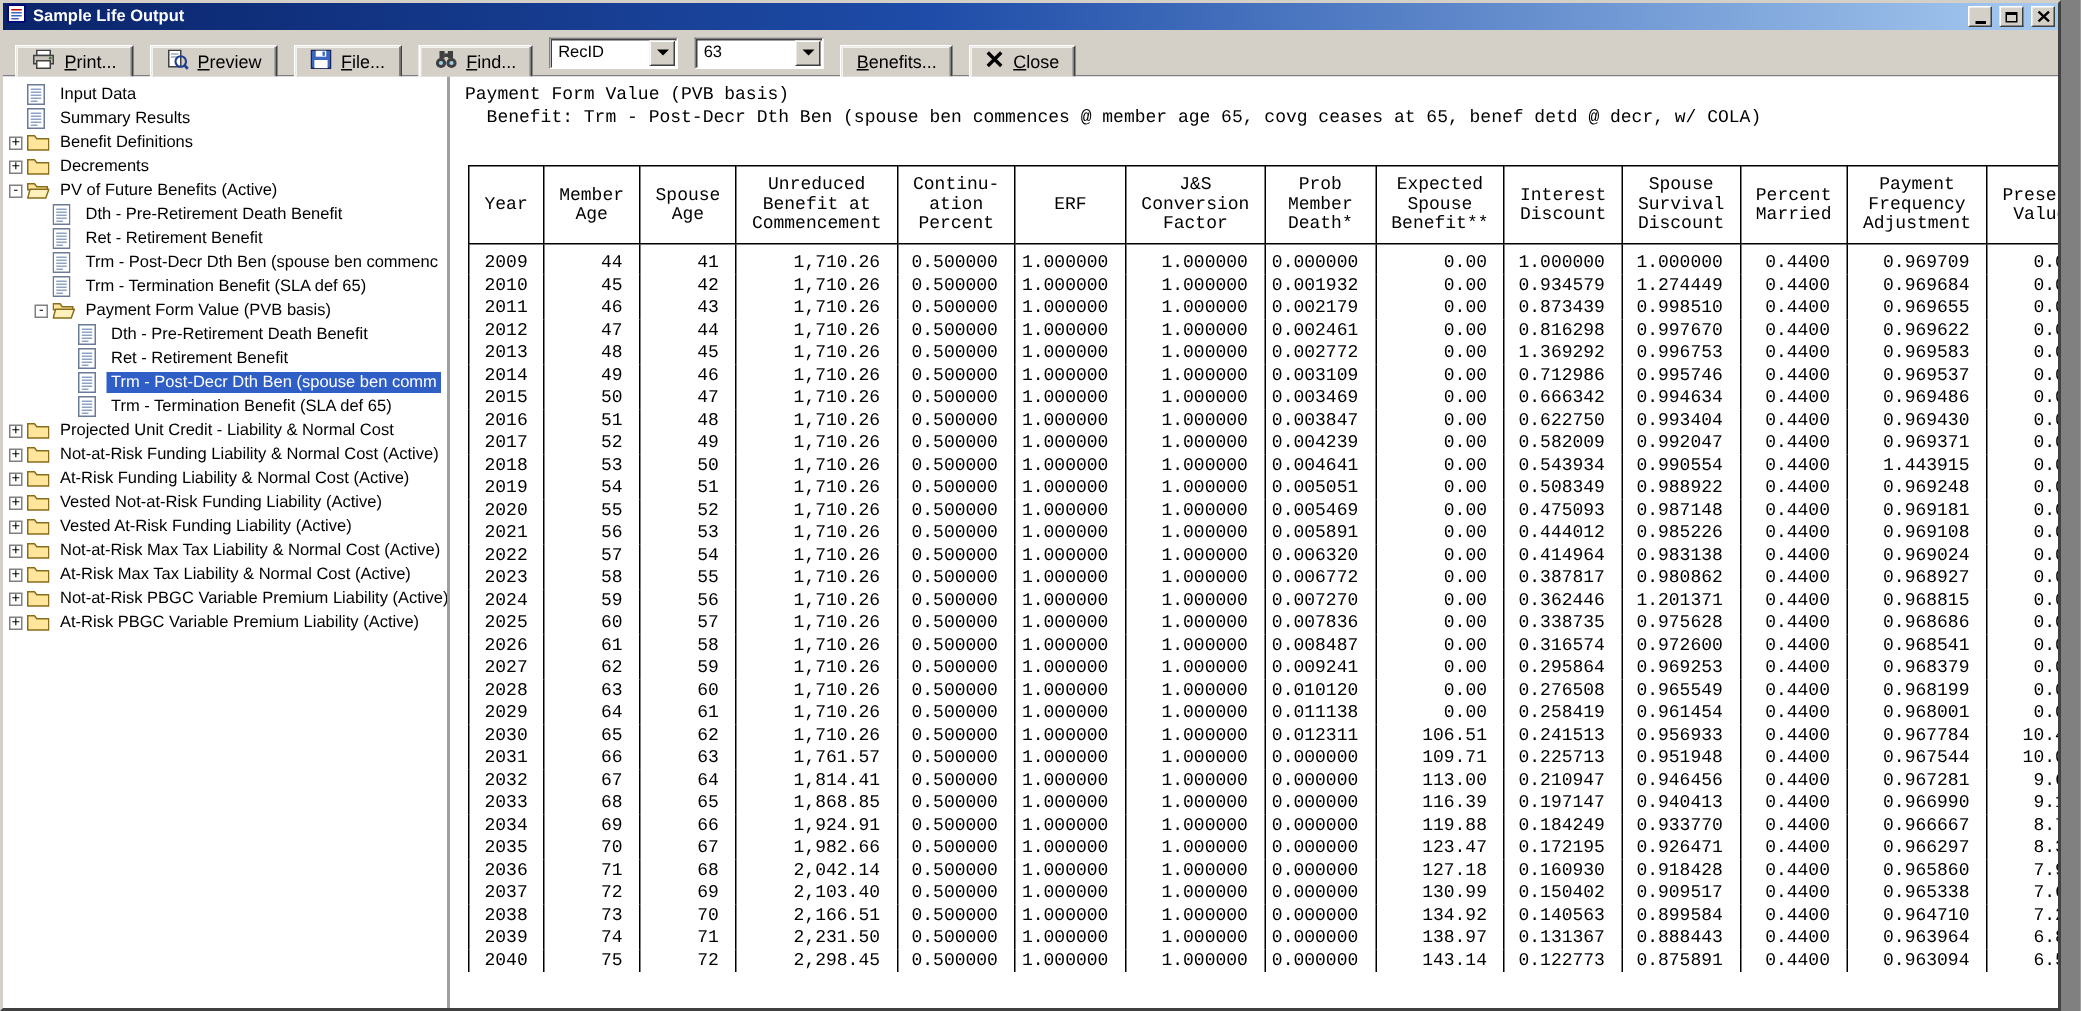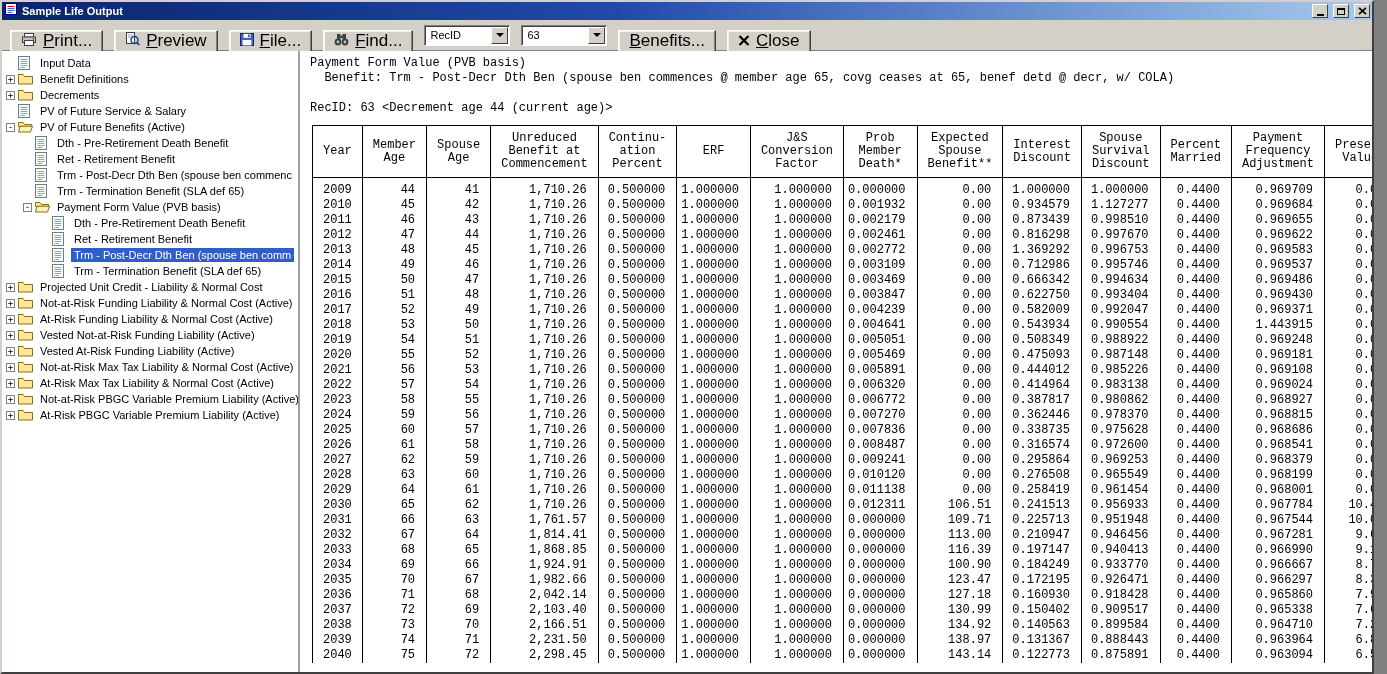--- a/index.html
+++ b/index.html
@@ -29,21 +29,21 @@
   .toolbar {
     height:31px; flex:0 0 31px; background:var(--toolbar-bg,#D4D0C8);
     display:flex; align-items:center; gap:11px; padding:0 8px;
     border-bottom:1px solid #808080;
   }
   .tool-btn {
     height:23px; background:var(--toolbar-bg,#D4D0C8);
     border:1px solid; border-color:#fff #404040 #404040 #fff;
     box-shadow:inset -1px -1px 0 #808080, inset 1px 1px 0 #f4f3ef;
     display:flex; align-items:center; gap:6px; padding:4px 10px;
-    font-size:17px; white-space:nowrap; cursor:default;margin-top:12px;
+    font-size:12px; white-space:nowrap; cursor:default;margin-top:12px;
   }
   .tool-btn u { text-decoration:underline; }
   .combo {
     width:86px; height:21px; background:#fff;
     border:1px solid; border-color:#808080 #fff #fff #808080;
     box-shadow:inset 1px 1px 0 #404040;
     display:flex; align-items:center; font-size:11px;
   }
   .combo-value { flex:1; padding-left:5px; white-space:nowrap; overflow:hidden; }
   .combo-arrow {
@@ -197,52 +197,52 @@
               <line x1="2.5" y1="5.5" x2="9.5" y2="5.5" stroke="#8fa3c8"></line>
               <line x1="2.5" y1="7.5" x2="9.5" y2="7.5" stroke="#8fa3c8"></line>
               <line x1="2.5" y1="9.5" x2="9.5" y2="9.5" stroke="#8fa3c8"></line>
               <line x1="2.5" y1="11.5" x2="7" y2="11.5" stroke="#8fa3c8"></line>
             </svg>
           </span>
           <span class="tree-label">Input Data</span>
         </div>
         <div class="tree-row">
           <span class="t-indent" style="width: 0px;"></span>
-          <span class="expander">+</span>
-          <span class="t-icon">
-            <svg width="15" height="12" viewBox="0 0 15 12">
-              <path d="M0.5 3.5 v-2 h4.5 l1.5 2 h8 v7.5 h-14 z" fill="#FFE69C" stroke="#8a6d1a"></path>
-            </svg>
-          </span>
-          <span class="tree-label">Benefit Definitions</span>
-        </div>
-        <div class="tree-row">
-          <span class="t-indent" style="width: 0px;"></span>
-          <span class="expander">+</span>
-          <span class="t-icon">
-            <svg width="15" height="12" viewBox="0 0 15 12">
-              <path d="M0.5 3.5 v-2 h4.5 l1.5 2 h8 v7.5 h-14 z" fill="#FFE69C" stroke="#8a6d1a"></path>
-            </svg>
-          </span>
-          <span class="tree-label">Decrements</span>
-        </div>
-        <div class="tree-row">
-          <span class="t-indent" style="width: 0px;"></span>
           <span class="expander hidden"></span>
           <span class="t-icon">
             <svg width="12" height="14" viewBox="0 0 12 14">
               <rect x="0.5" y="0.5" width="11" height="13" fill="#fff" stroke="#6b7a99"></rect>
               <line x1="2.5" y1="3.5" x2="9.5" y2="3.5" stroke="#8fa3c8"></line>
               <line x1="2.5" y1="5.5" x2="9.5" y2="5.5" stroke="#8fa3c8"></line>
               <line x1="2.5" y1="7.5" x2="9.5" y2="7.5" stroke="#8fa3c8"></line>
               <line x1="2.5" y1="9.5" x2="9.5" y2="9.5" stroke="#8fa3c8"></line>
               <line x1="2.5" y1="11.5" x2="7" y2="11.5" stroke="#8fa3c8"></line>
             </svg>
           </span>
-          <span class="tree-label">PV of Future Service &amp; Salary</span>
+          <span class="tree-label">Summary Results</span>
+        </div>
+        <div class="tree-row">
+          <span class="t-indent" style="width: 0px;"></span>
+          <span class="expander">+</span>
+          <span class="t-icon">
+            <svg width="15" height="12" viewBox="0 0 15 12">
+              <path d="M0.5 3.5 v-2 h4.5 l1.5 2 h8 v7.5 h-14 z" fill="#FFE69C" stroke="#8a6d1a"></path>
+            </svg>
+          </span>
+          <span class="tree-label">Benefit Definitions</span>
+        </div>
+        <div class="tree-row">
+          <span class="t-indent" style="width: 0px;"></span>
+          <span class="expander">+</span>
+          <span class="t-icon">
+            <svg width="15" height="12" viewBox="0 0 15 12">
+              <path d="M0.5 3.5 v-2 h4.5 l1.5 2 h8 v7.5 h-14 z" fill="#FFE69C" stroke="#8a6d1a"></path>
+            </svg>
+          </span>
+          <span class="tree-label">Decrements</span>
         </div>
         <div class="tree-row">
           <span class="t-indent" style="width: 0px;"></span>
           <span class="expander">-</span>
           <span class="t-icon">
             <svg width="15" height="12" viewBox="0 0 15 12">
               <path d="M0.5 3.5 v-2 h4.5 l1.5 2 h7 v2 h-13 z" fill="#FFE69C" stroke="#8a6d1a"></path>
               <path d="M2 5.2 h12.6 l-2.1 5.8 h-12 z" fill="#FFF0BE" stroke="#8a6d1a"></path>
             </svg>
           </span>
@@ -469,21 +469,20 @@
           </span>
           <span class="tree-label">At-Risk PBGC Variable Premium Liability (Active)</span>
         </div>
       </div>
     <div class="splitter"></div>
     <div class="output">
       <div id="out-header">
           <div class="out-line">Payment Form Value (PVB basis)</div>
           <div class="out-line">  Benefit: Trm - Post-Decr Dth Ben (spouse ben commences @ member age 65, covg ceases at 65, benef detd @ decr, w/ COLA)</div>
           <div class="out-line"></div>
-          <div class="out-line">RecID: 63 &lt;Decrement age 44 (current age)&gt;</div>
         </div>
       <table class="data-table">
         <thead>
             <tr>
               <th>Year</th>
               <th>Member
 Age</th>
               <th>Spouse
 Age</th>
               <th>Unreduced
@@ -537,21 +536,21 @@
               <td class="year">2010</td>
               <td>45</td>
               <td>42</td>
               <td>1,710.26</td>
               <td>0.500000</td>
               <td>1.000000</td>
               <td>1.000000</td>
               <td>0.001932</td>
               <td>0.00</td>
               <td>0.934579</td>
-              <td>1.127277</td>
+              <td>1.274449</td>
               <td>0.4400</td>
               <td>0.969684</td>
               <td>0.00</td>
             </tr>
             <tr>
               <td class="year">2011</td>
               <td>46</td>
               <td>43</td>
               <td>1,710.26</td>
               <td>0.500000</td>
@@ -761,21 +760,21 @@
               <td class="year">2024</td>
               <td>59</td>
               <td>56</td>
               <td>1,710.26</td>
               <td>0.500000</td>
               <td>1.000000</td>
               <td>1.000000</td>
               <td>0.007270</td>
               <td>0.00</td>
               <td>0.362446</td>
-              <td>0.978370</td>
+              <td>1.201371</td>
               <td>0.4400</td>
               <td>0.968815</td>
               <td>0.00</td>
             </tr>
             <tr>
               <td class="year">2025</td>
               <td>60</td>
               <td>57</td>
               <td>1,710.26</td>
               <td>0.500000</td>
@@ -919,21 +918,21 @@
             </tr>
             <tr>
               <td class="year">2034</td>
               <td>69</td>
               <td>66</td>
               <td>1,924.91</td>
               <td>0.500000</td>
               <td>1.000000</td>
               <td>1.000000</td>
               <td>0.000000</td>
-              <td>100.90</td>
+              <td>119.88</td>
               <td>0.184249</td>
               <td>0.933770</td>
               <td>0.4400</td>
               <td>0.966667</td>
               <td>8.77</td>
             </tr>
             <tr>
               <td class="year">2035</td>
               <td>70</td>
               <td>67</td>

